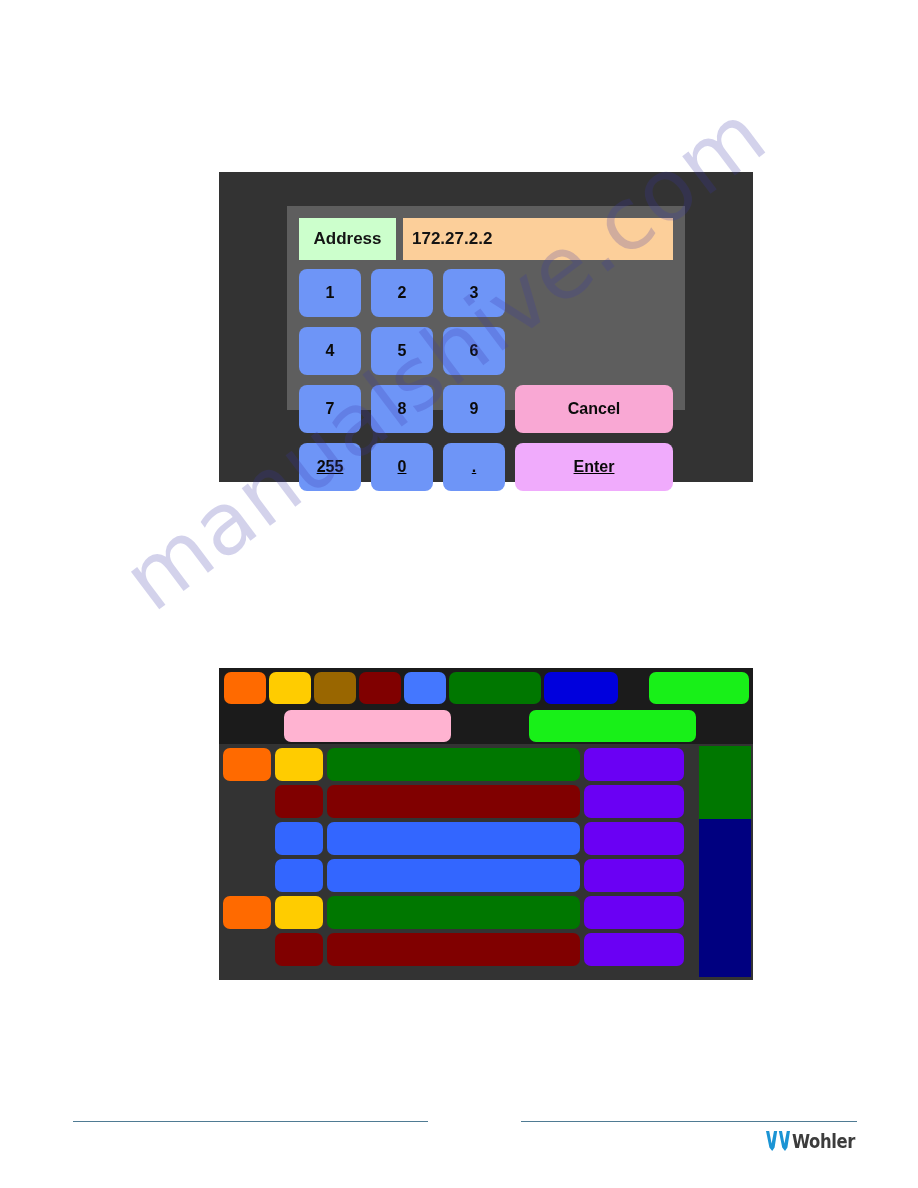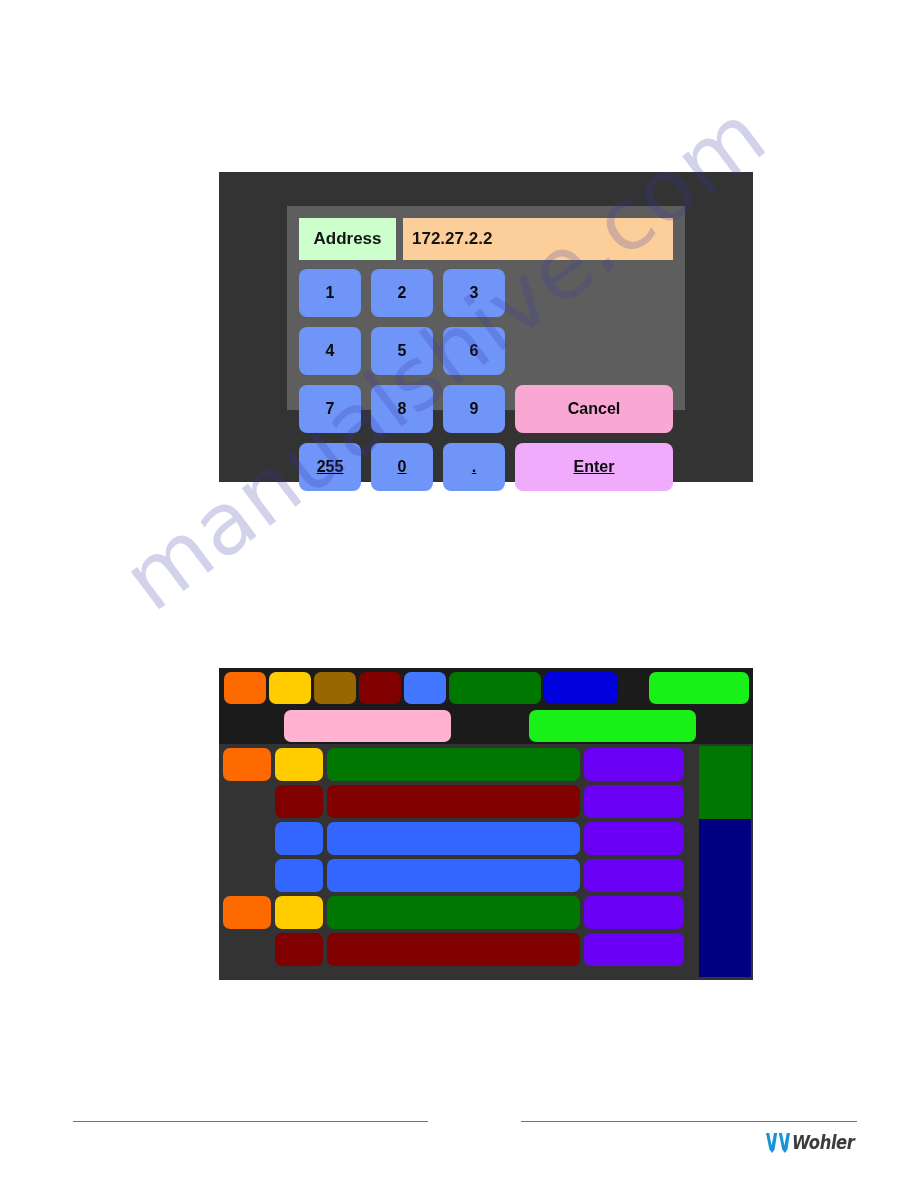--- a/index.html
+++ b/index.html
@@ -205,23 +205,22 @@
   }
   #footer-rule-left  { left: 73px;  top: 1121px; width: 355px; }
   #footer-rule-right { left: 521px; top: 1121px; width: 336px; }
 
   #wohler-logo {
     position: absolute;
     left: 765px;
     top: 1128px;
     height: 26px;
     display: flex;
-    align-items: flex-end;
+    align-items: center;
     z-index: 4;
-    font-style: italic;
   }
   #wohler-logo .logo-mark { flex: 0 0 auto; line-height: 0; }
   #wohler-logo .logo-word {
     font-family: "DejaVu Sans", sans-serif;
     font-size: 20px;
     font-weight: bold;
     color: #3c3c3c;
     letter-spacing: -0.5px;
     margin-left: 1px;
     transform: scaleX(0.82);

